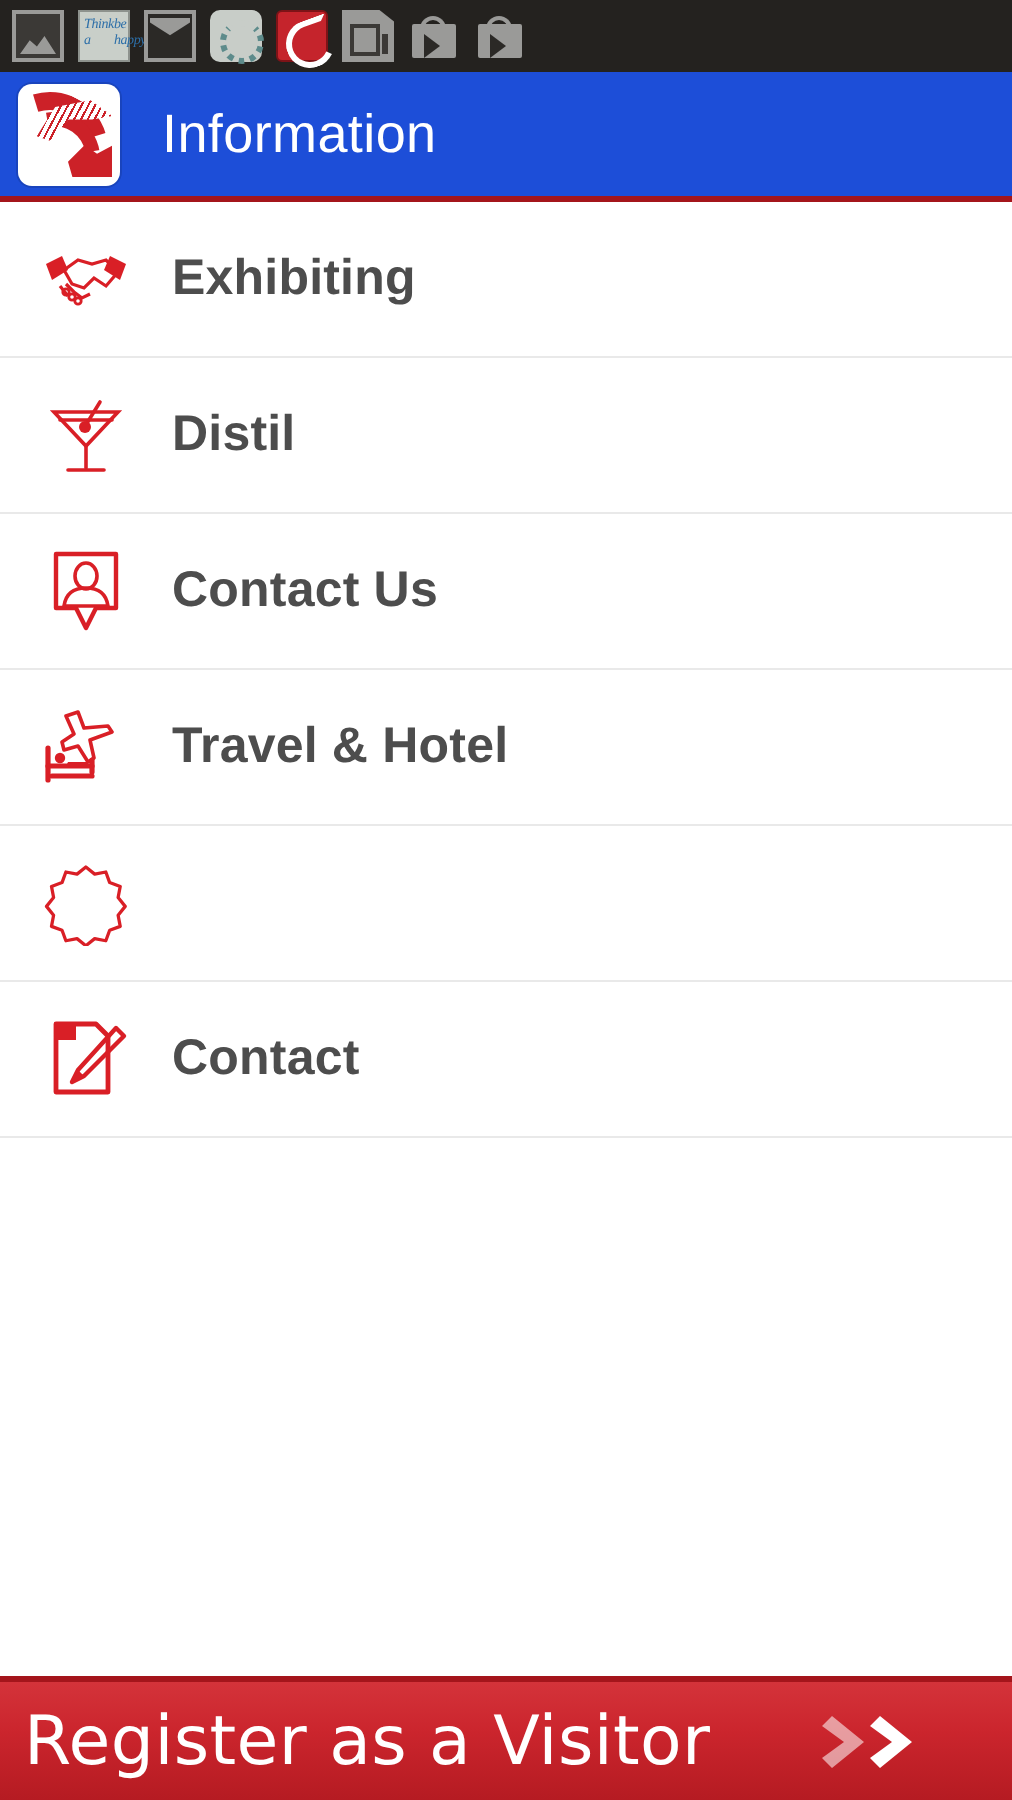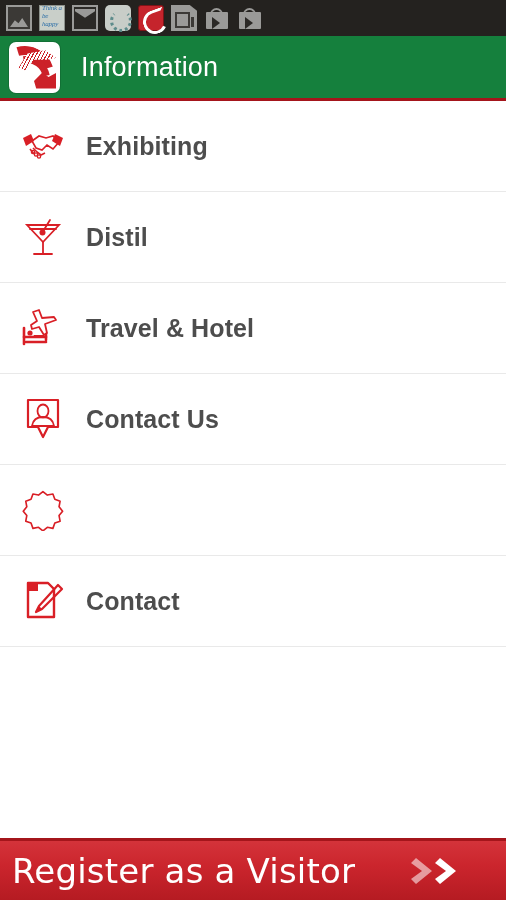--- a/index.html
+++ b/index.html
@@ -27,21 +27,21 @@
   
   .ic-photo { border:2px solid #9a9a98; background:#3b3936; }
   .ic-photo::after {
     content:""; position:absolute; left:2px; right:2px; bottom:2px; height:11px;
     background:#9a9a98;
     clip-path:polygon(0% 100%, 27% 38%, 47% 66%, 68% 18%, 100% 100%);
   }
   
   .ic-note {
     background:#c9cfc9; border:1px solid #8d928d;
-    display:flex; flex-direction:column; justify-content:flex-end;
+    display:flex; flex-direction:row; justify-content:flex-start;
     align-items:flex-start; padding:2px 2px;
   }
   .ic-note i {
     display:block; font-style:italic; font-family:"Liberation Serif", serif;
     font-size:7px; line-height:8px; color:#2d6fa8; letter-spacing:-0.2px;
   }
   
   .ic-mail { border:2px solid #9a9a98; background:#2b2926; }
   .ic-mail::after {
     content:""; position:absolute; left:1px; right:1px; top:2px; height:14px;
@@ -134,21 +134,21 @@
   .ic-batt::after{
     content:""; position:absolute; left:2px; right:2px; bottom:2px; height:7px; background:#7fc222;
   }
   .clock{
     color:#cfcfcd; font-size:25px; line-height:26px; margin-left:7px;
     font-family:"Liberation Sans", sans-serif; letter-spacing:0px;
   }
 
   
   .appbar{
-    height:65px; background:#15803d; display:flex; align-items:center;
+    height:65px; background:#1d4ed8; display:flex; align-items:center;
     padding-left:9px; border-bottom:3px solid #a4151b; position:relative;
   }
   .logo{
     width:51px; height:51px; background:#ffffff; border-radius:7px;
     position:relative; overflow:hidden; flex:0 0 auto;
     box-shadow:0 0 0 1px rgba(0,0,0,.12);
   }
   .logo .arc{
     position:absolute; border-radius:50%;
     border-style:solid; border-color:#cc2128 transparent transparent transparent;
@@ -166,21 +166,21 @@
     clip-path:polygon(0 62%, 38% 20%, 66% 42%, 100% 22%, 100% 100%, 10% 100%);
   }
   .appbar-title{
     color:#ffffff; font-size:27px; margin-left:21px; font-weight:400;
     letter-spacing:.2px;
   }
 
   
   .list{ background:#ffffff; }
   .row{
-    height:91px; display:flex; align-items:center;
+    height:78px; display:flex; align-items:center;
     border-bottom:1px solid #e9e9e9; padding-left:17px; background:#fff;
   }
   .row .ibox{
     width:52px; height:52px; position:relative; flex:0 0 auto;
     display:flex; align-items:center; justify-content:center;
   }
   .row .label{
     font-size:25px; color:#4d4d4d; font-weight:bold; margin-left:17px;
     letter-spacing:.1px;
   }
@@ -269,46 +269,46 @@
           <path d="M27 4 L19 17"></path>
         </g>
         <circle cx="19.5" cy="16.5" r="3" fill="#D91F26"></circle>
       </svg>
     </div>
     <div class="label">Distil</div>
   </div>
 
   <div class="row">
     <div class="ibox">
+      <svg width="38" height="46" viewBox="0 0 38 46">
+        <path d="M4 4 H34 V31 H24 L19 41 L14 31 H4 Z" fill="none" stroke="#D91F26" stroke-width="2.2" stroke-linejoin="round"></path>
+        <ellipse cx="19" cy="15" rx="5.5" ry="6.5" fill="none" stroke="#D91F26" stroke-width="1.8"></ellipse>
+        <path d="M8 30 C9 23 14 21 19 21 C24 21 29 23 30 30 Z" fill="none" stroke="#D91F26" stroke-width="1.8"></path>
+      </svg>
+    </div>
+    <div class="label">Contact Us</div>
+  </div>
+
+  <div class="row">
+    <div class="ibox">
       <svg width="46" height="44" viewBox="0 0 46 44">
         <g fill="none" stroke="#D91F26" stroke-width="1.8" stroke-linejoin="round">
           <path d="M19 4 L22 12 L34 11 L36 14 L25 18 L27 27 L24 29 L19 21 L12 23 L11 19 L17 15 L13 6 Z"></path>
         </g>
         <g fill="none" stroke="#D91F26" stroke-width="2.6" stroke-linecap="round">
           <path d="M4 22 L4 38"></path>
           <path d="M4 31 L26 31"></path>
           <path d="M26 28 L26 34"></path>
           <path d="M6 36 L26 36"></path>
         </g>
         <circle cx="10" cy="27" r="2.6" fill="#D91F26"></circle>
         <path d="M14 29 L24 29 L24 31 L13 31 Z" fill="#D91F26"></path>
       </svg>
     </div>
     <div class="label">Travel &amp; Hotel</div>
-  </div>
-
-  <div class="row">
-    <div class="ibox">
-      <svg width="38" height="46" viewBox="0 0 38 46">
-        <path d="M4 4 H34 V31 H24 L19 41 L14 31 H4 Z" fill="none" stroke="#D91F26" stroke-width="2.2" stroke-linejoin="round"></path>
-        <ellipse cx="19" cy="15" rx="5.5" ry="6.5" fill="none" stroke="#D91F26" stroke-width="1.8"></ellipse>
-        <path d="M8 30 C9 23 14 21 19 21 C24 21 29 23 30 30 Z" fill="none" stroke="#D91F26" stroke-width="1.8"></path>
-      </svg>
-    </div>
-    <div class="label">Contact Us</div>
   </div>
 
   <div class="row">
     <div class="ibox">
       <svg width="42" height="42" viewBox="0 0 42 42">
         <path d="M21 2.5 L25.6 6.2 L31.4 5.1 L33.4 10.6 L38.9 12.6 L37.8 18.4 L41.5 23 L37.8 27.6 L38.9 33.4 L33.4 35.4 L31.4 40.9 L25.6 39.8 L21 43.5 L16.4 39.8 L10.6 40.9 L8.6 35.4 L3.1 33.4 L4.2 27.6 L0.5 23 L4.2 18.4 L3.1 12.6 L8.6 10.6 L10.6 5.1 L16.4 6.2 Z" transform="translate(0,-2) scale(0.96) translate(0.8,2.2)" fill="none" stroke="#D91F26" stroke-width="1.7" stroke-linejoin="round"></path>
       </svg>
     </div>
   </div>
 

